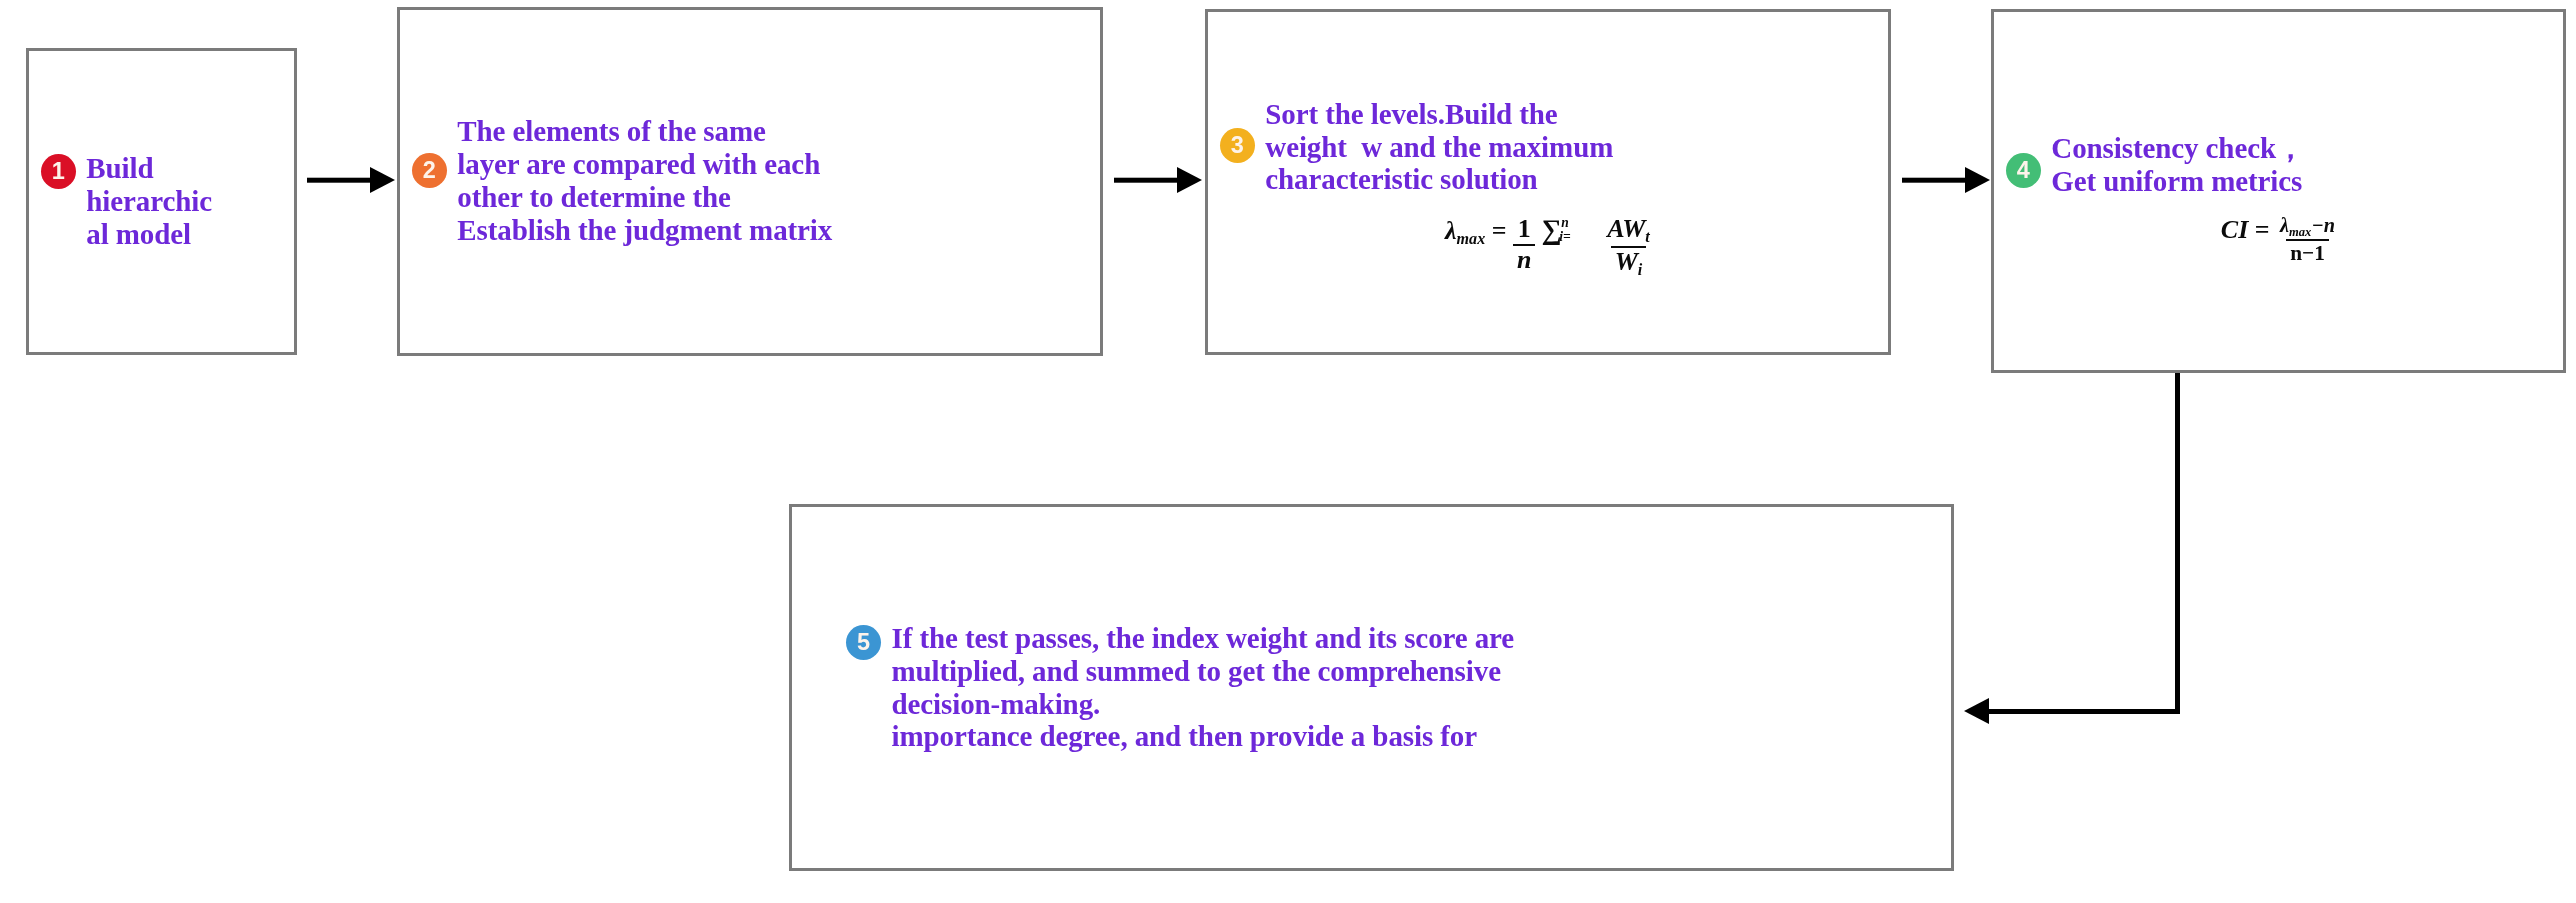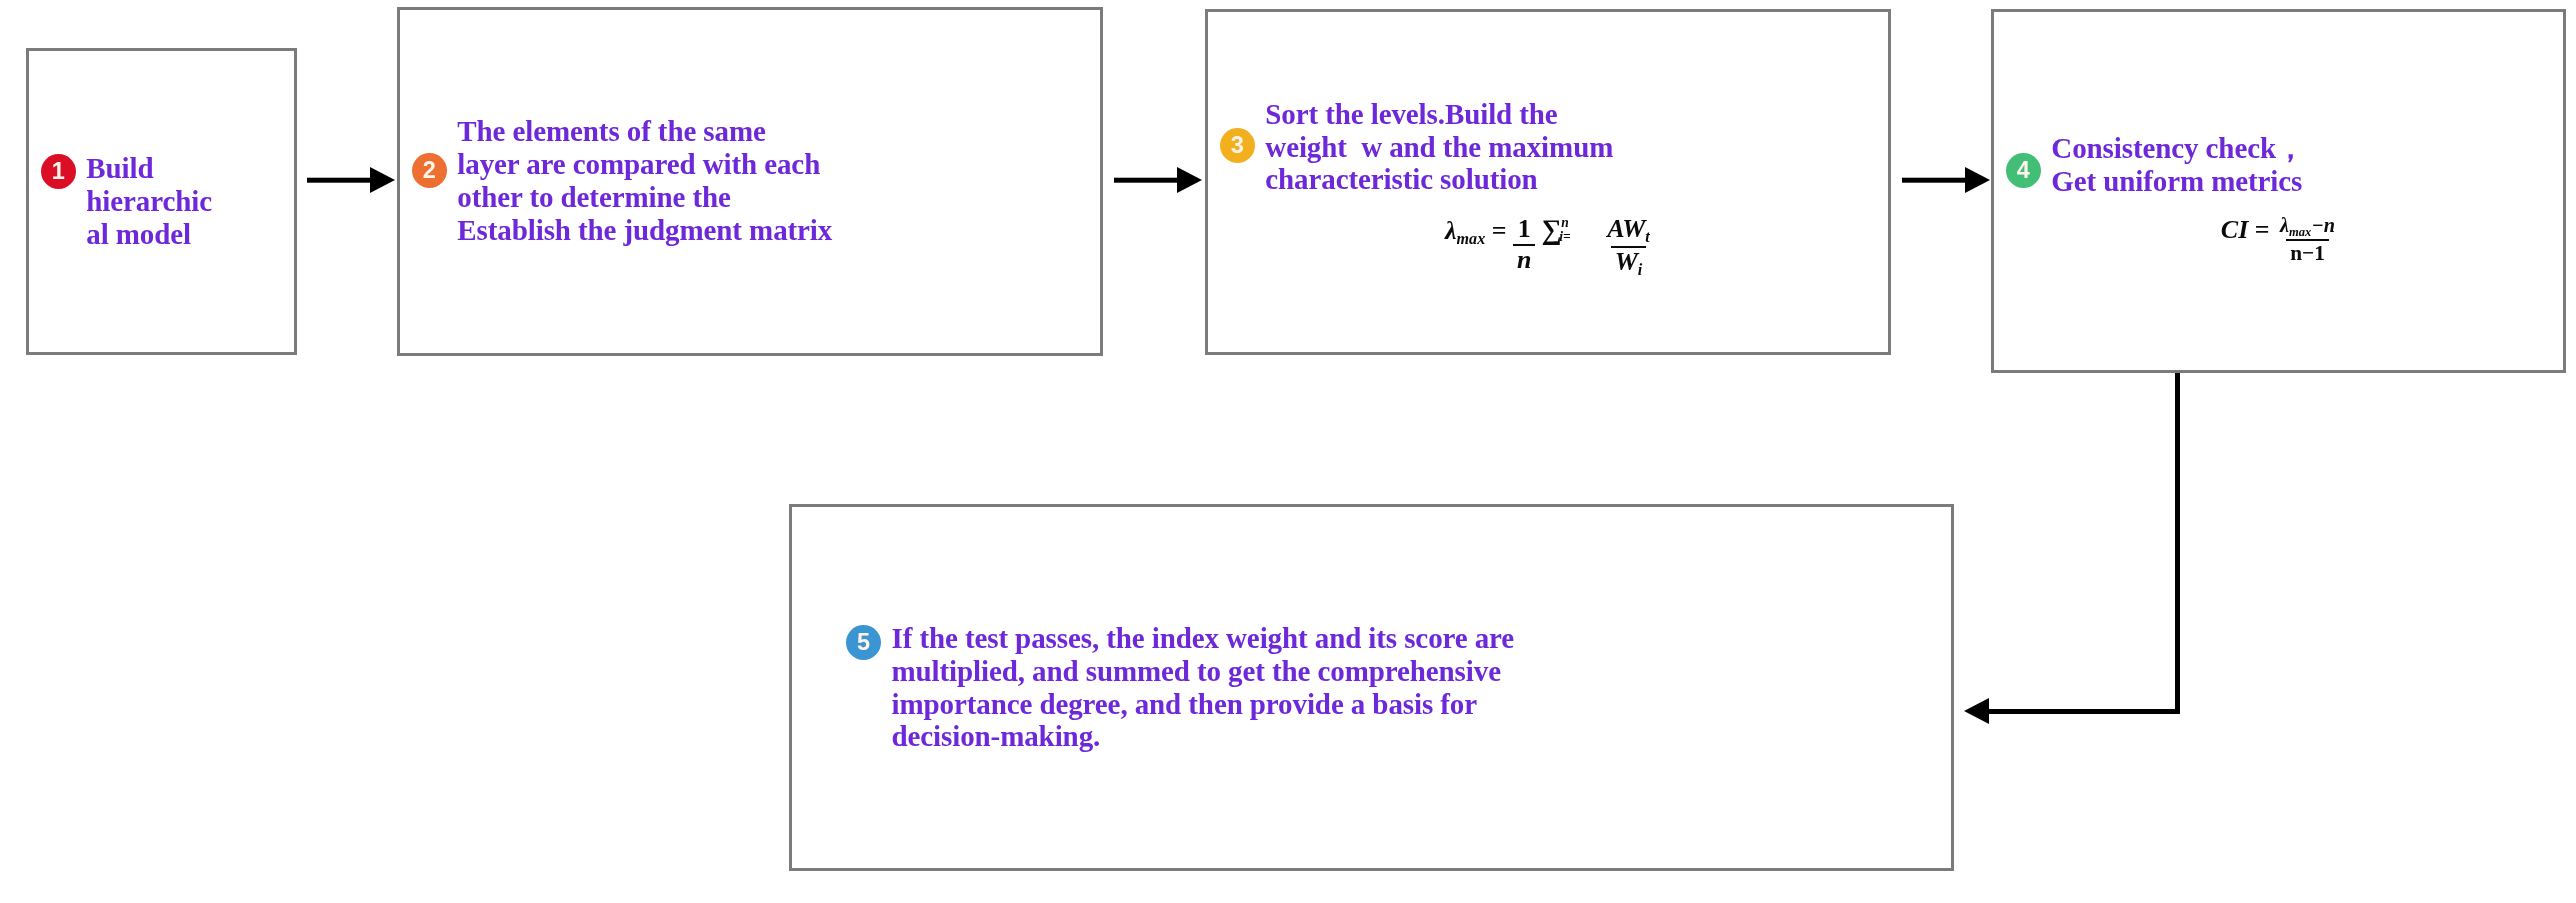--- a/index.html
+++ b/index.html
@@ -204,20 +204,20 @@
     <div class="hline" style="left:34px;top:336px;width:193px;"></div>
     <div class="head-left" style="left:10.5px;top:325px;"></div>
   </div>
 
   <div class="node" style="left:789px;top:504px;width:1165px;height:367px;">
     <div class="node-inner" style="padding-left:54px;">
       <div class="badge" style="background:#3b95d3;margin-top:2.6px;">5</div>
       <div class="body">
         <span class="ln">If the test passes, the index weight and its score are</span>
         <span class="ln">multiplied, and summed to get the comprehensive</span>
+        <span class="ln">decision-making.</span>
         <span class="ln">importance degree, and then provide a basis for</span>
-        <span class="ln">decision-making.</span>
       </div>
     </div>
   </div>
 
 </div>
 
 
 </body></html>

